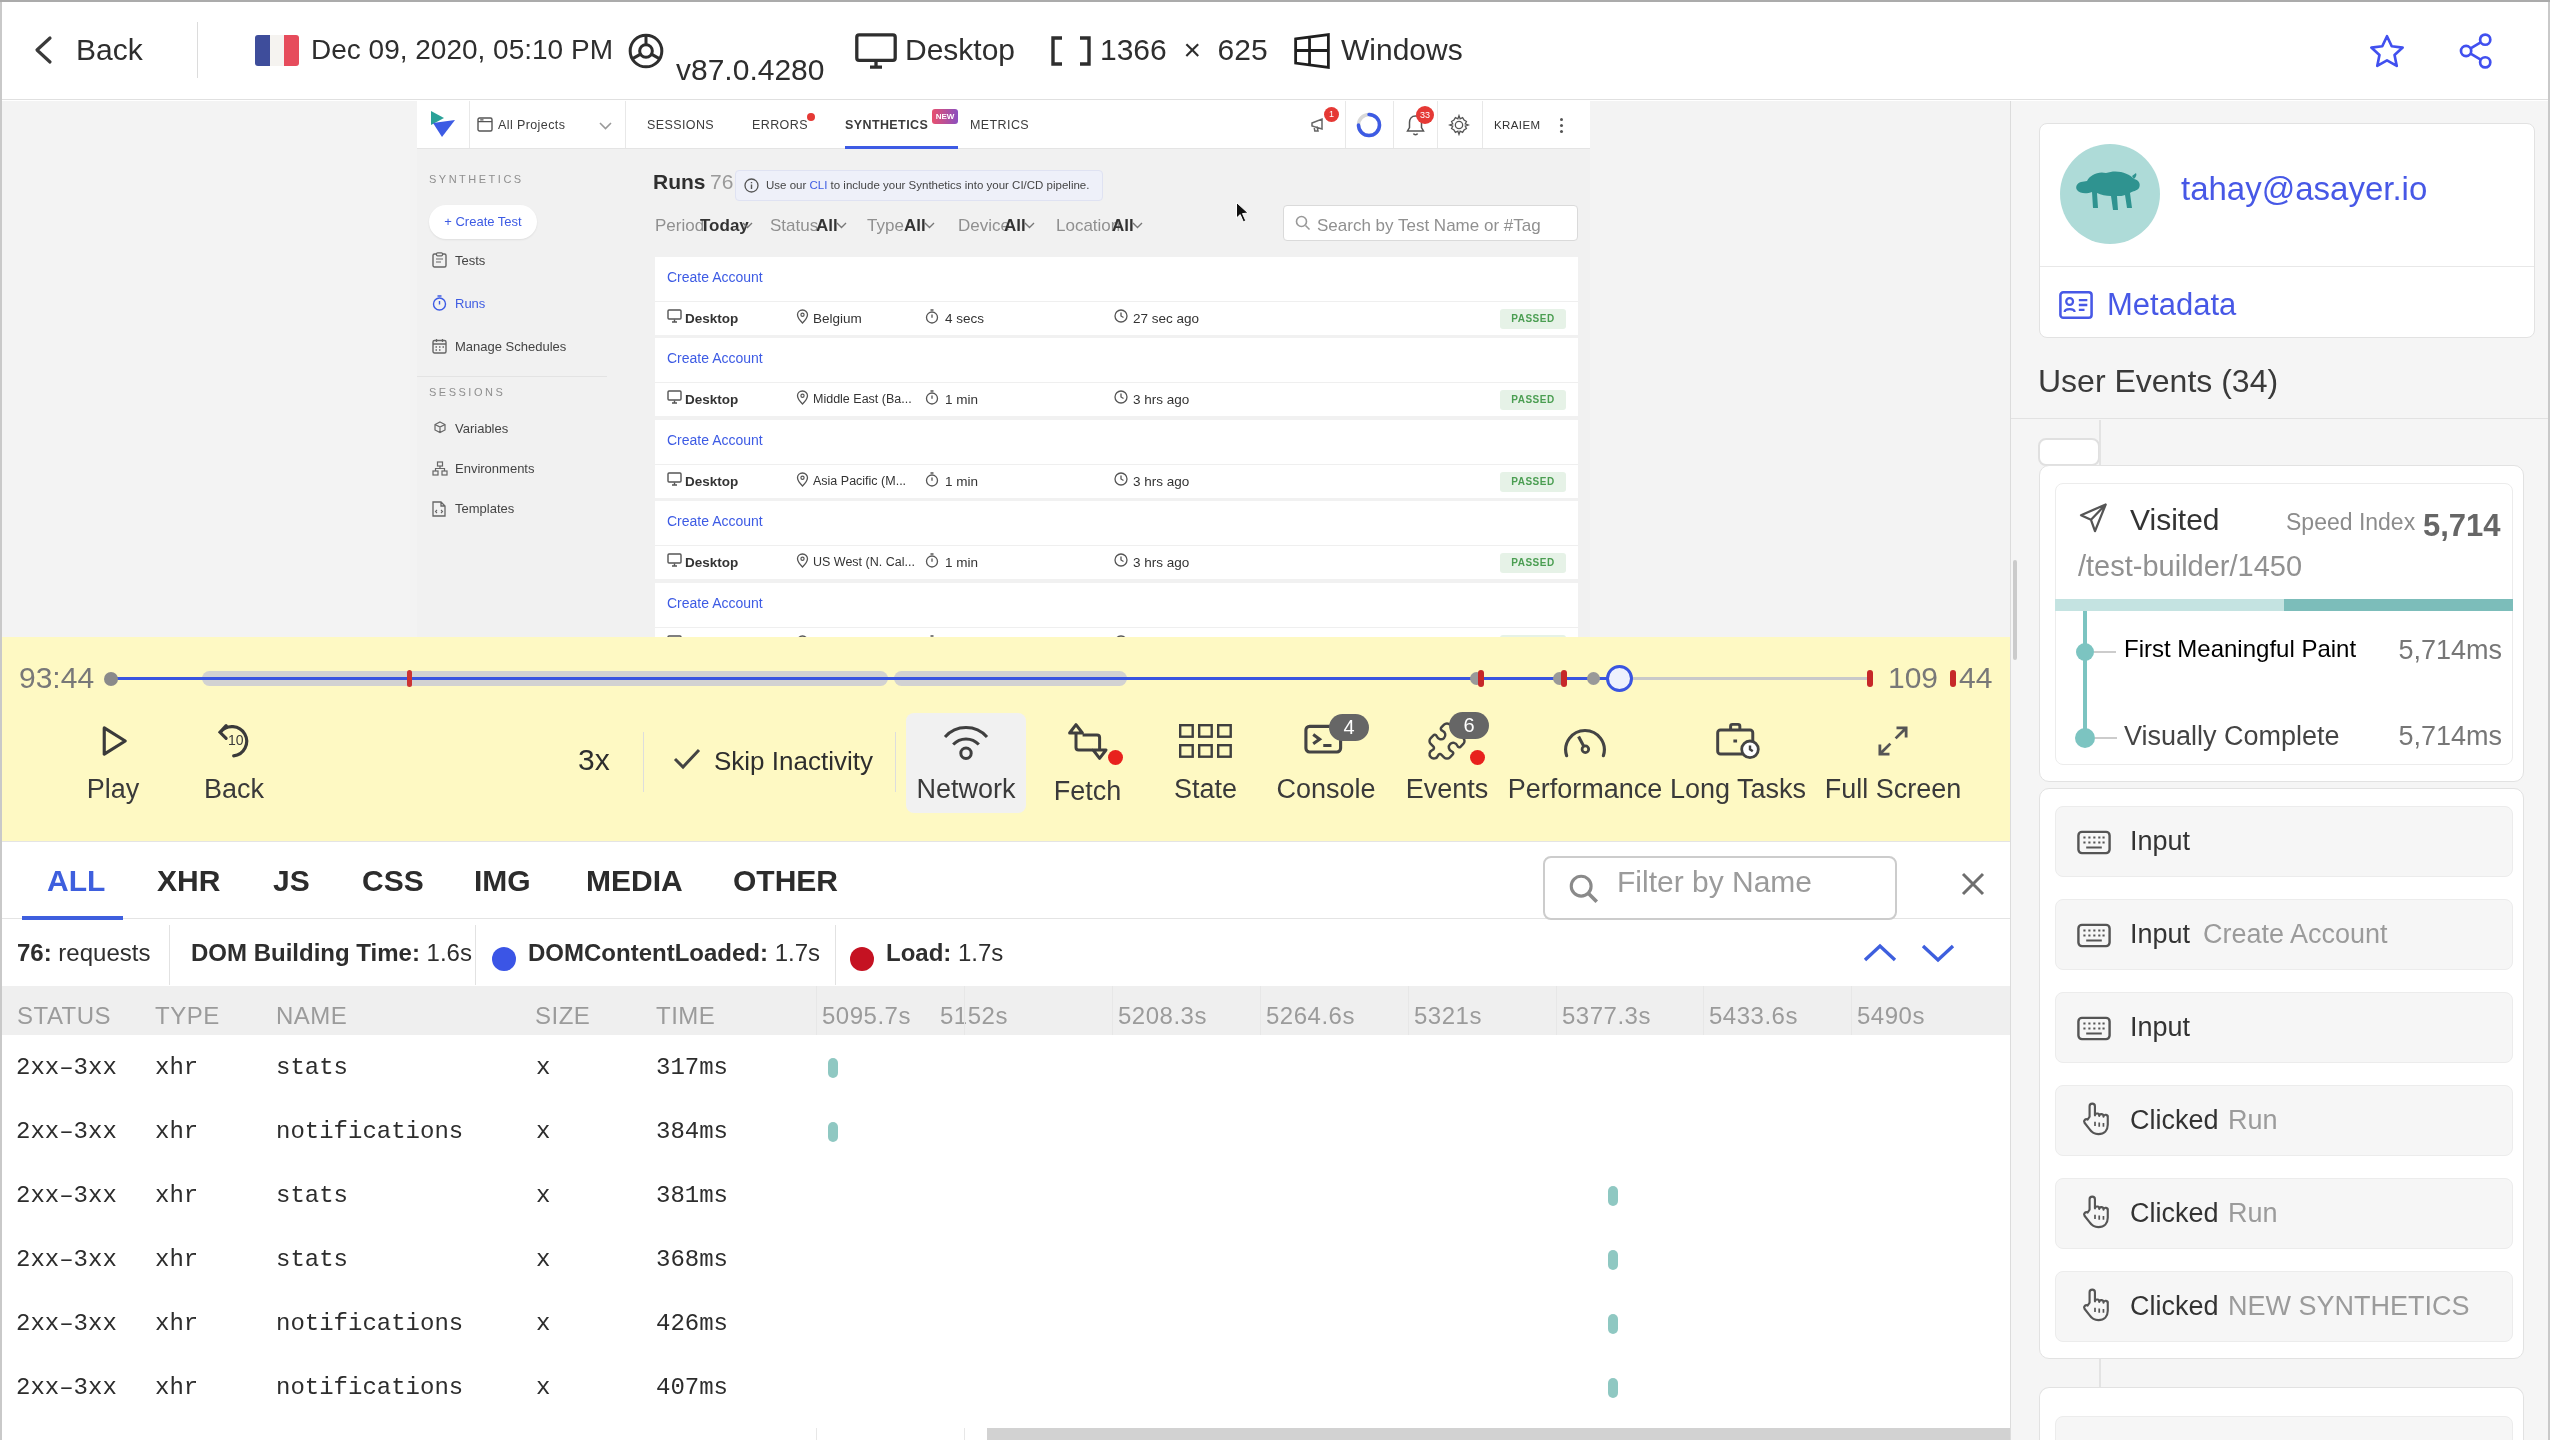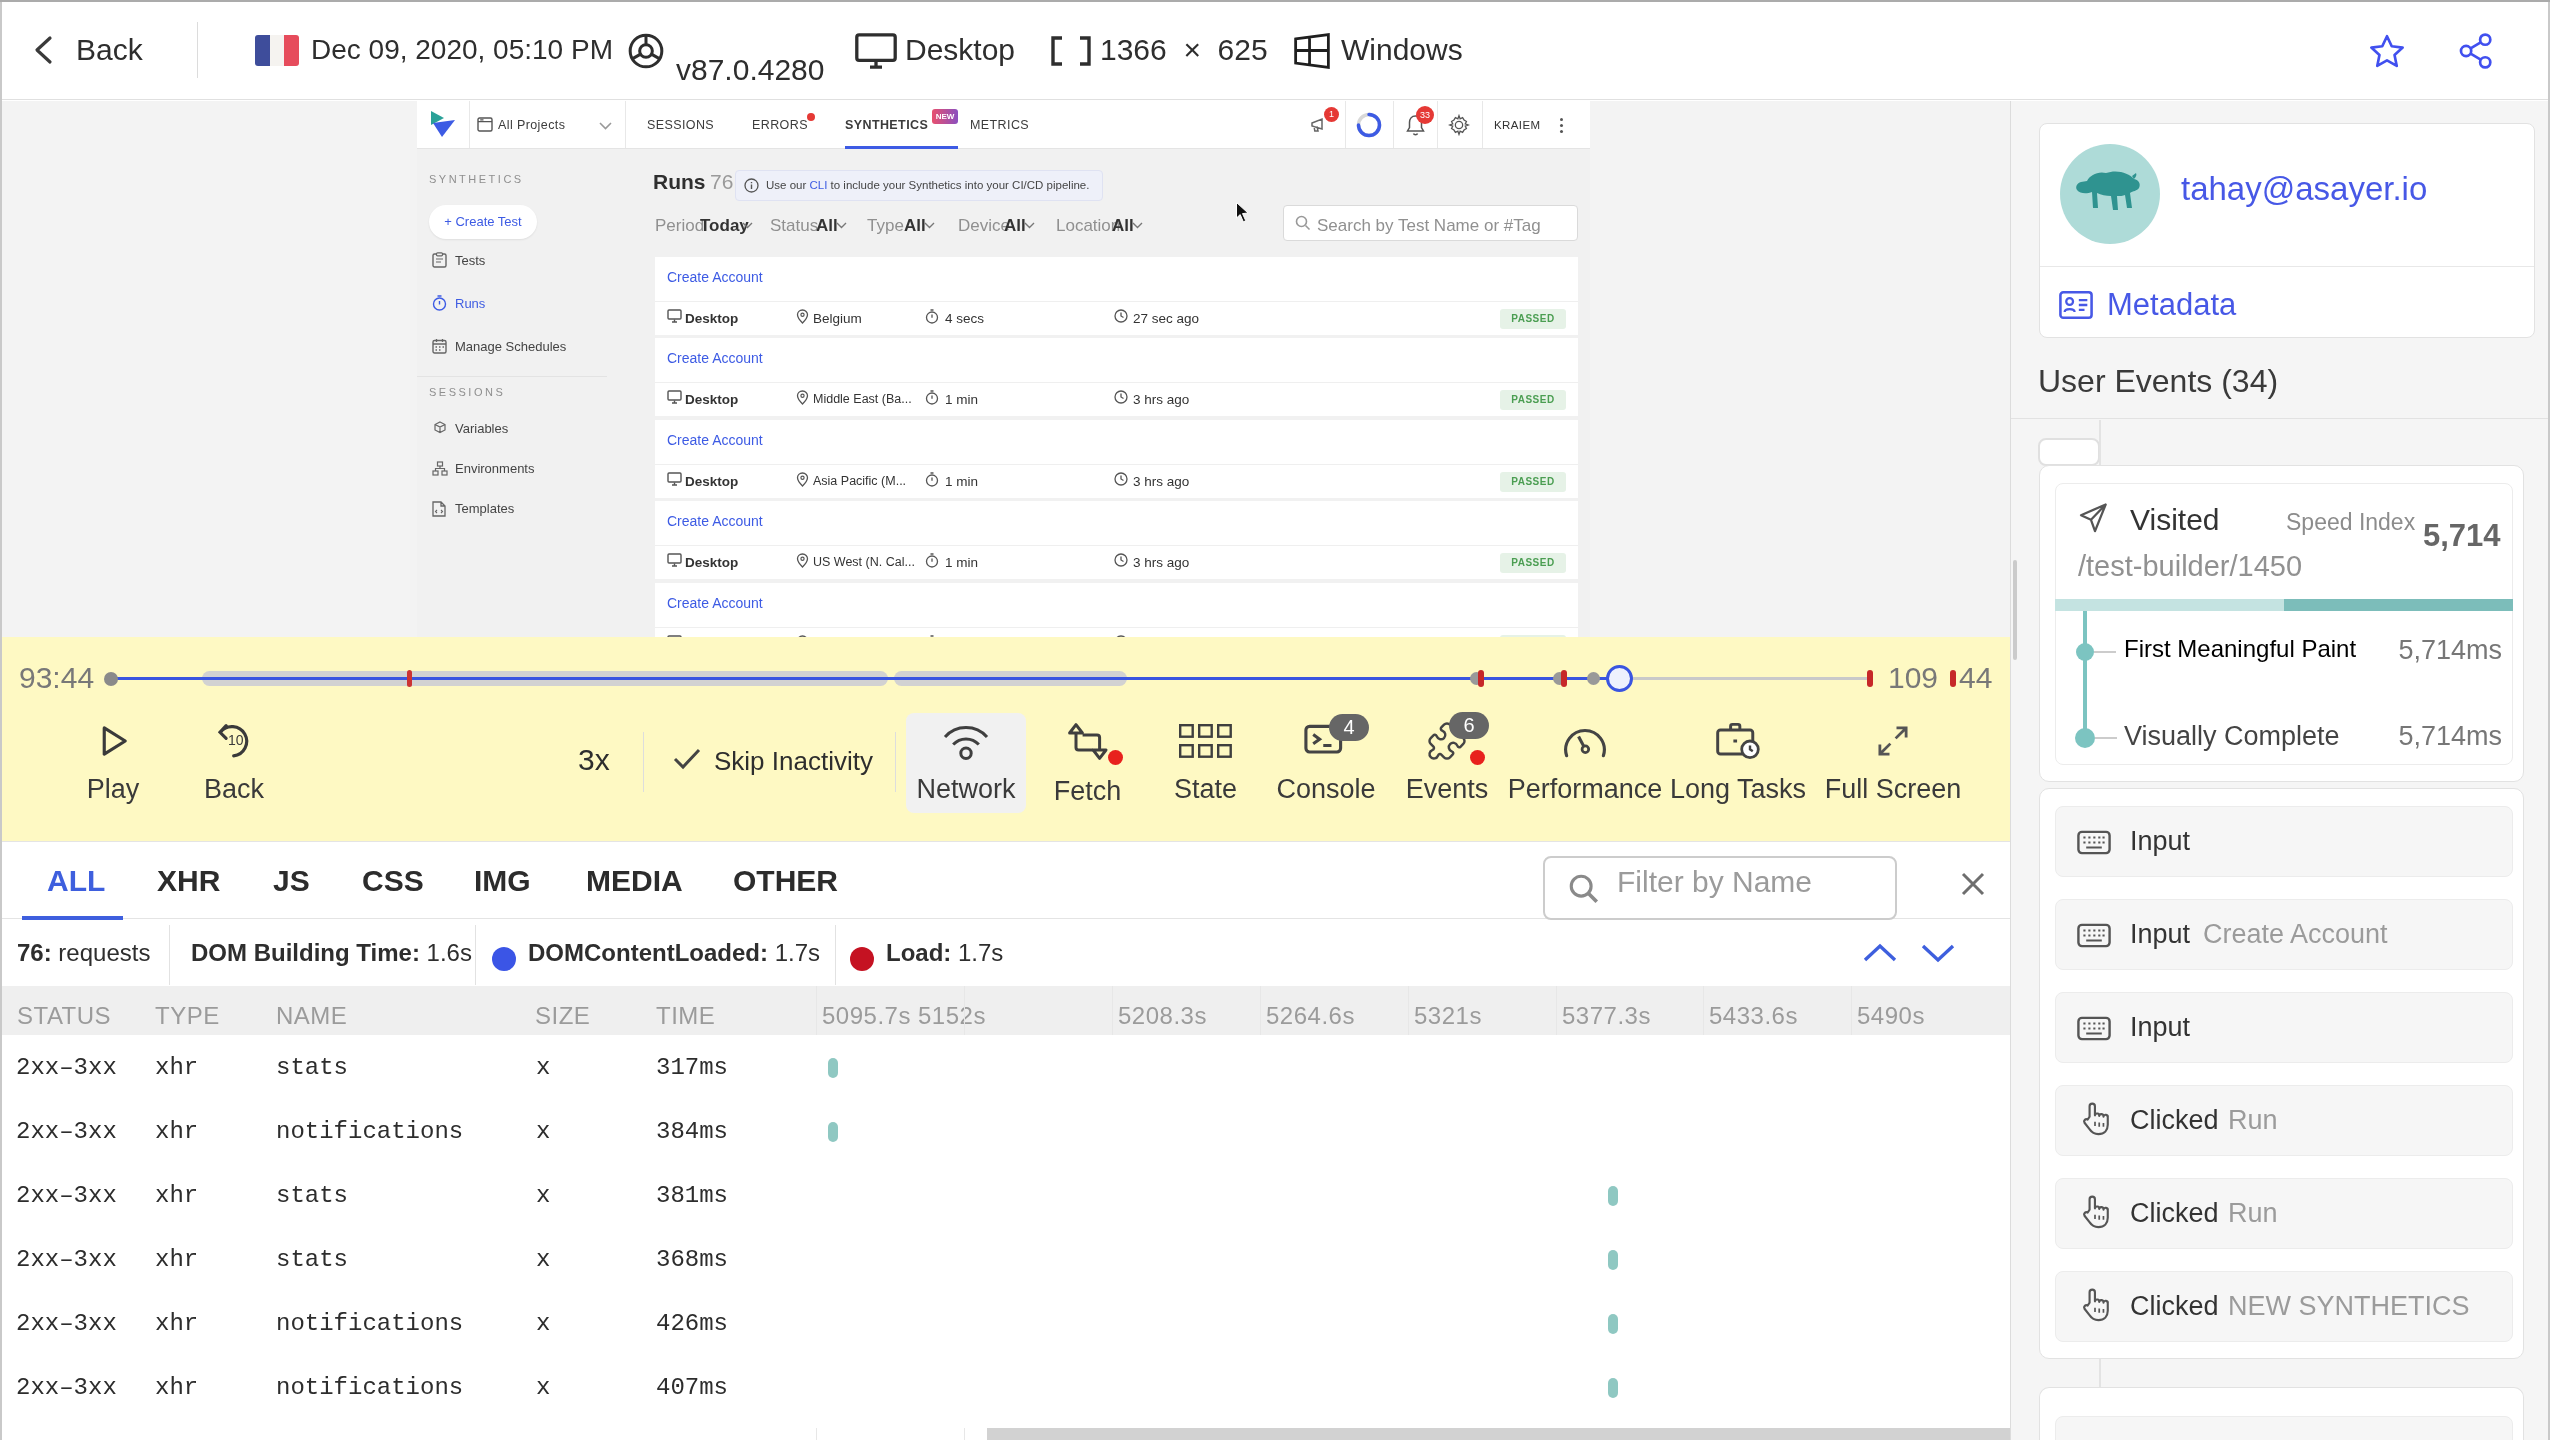--- a/index.html
+++ b/index.html
@@ -524,21 +524,21 @@
     </svg>
 </div>
 
 <div id="thead">
   <div class="h" style="left:17px;">STATUS</div>
   <div class="h" style="left:155px;">TYPE</div>
   <div class="h" style="left:276px;">NAME</div>
   <div class="h" style="left:535px;">SIZE</div>
   <div class="h" style="left:656px;">TIME</div>
   <div class="h" style="left:822px;">5095.7s</div>
-  <div class="h" style="left:918px;">5152s</div>
+  <div class="h" style="left:940px;">5152s</div>
   <div class="h" style="left:1118px;">5208.3s</div>
   <div class="h" style="left:1266px;">5264.6s</div>
   <div class="h" style="left:1414px;">5321s</div>
   <div class="h" style="left:1562px;">5377.3s</div>
   <div class="h" style="left:1709px;">5433.6s</div>
   <div class="h" style="left:1857px;">5490s</div>
 </div>
 <div class="cline" style="left:816px;"></div>
 <div class="cline" style="left:964px;"></div>
 <div class="cline" style="left:1112px;"></div>
@@ -622,21 +622,21 @@
   <div class="abs" style="left:27px;top:337px;width:62px;height:28px;background:#fff;border:2px solid #e0e0e0;border-radius:8px;"></div>
   <div class="abs" style="left:88px;top:319px;width:2px;height:45px;background:#e3e3e3;"></div>
 
   <div class="pcard" style="left:28px;top:364px;width:485px;height:317px;border-radius:10px;">
     <div class="abs" style="left:15px;top:17px;width:458px;height:282px;border:1px solid #ececec;border-radius:8px;"></div>
     <svg class="abs" style="left:37px;top:35px" width="32" height="35" viewBox="0 0 24 26">
         <path d="M21.5 2.5 L3 10.5 L10.5 14 L13.5 22.5 Z M10.5 14 L21 3" fill="none" stroke="#555" stroke-width="1.7" stroke-linejoin="round"></path>
       </svg>
     <div class="abs" style="left:90px;top:37px;font-size:30px;color:#333;">Visited</div>
     <div class="abs" style="left:246px;top:43px;font-size:23px;color:#8c8c8c;">Speed Index</div>
-    <div class="abs" style="left:383px;top:52px;font-size:31px;font-weight:bold;color:#666;">5,714</div>
+    <div class="abs" style="left:383px;top:42px;font-size:31px;font-weight:bold;color:#666;">5,714</div>
     <div class="abs" style="left:38px;top:84px;font-size:29px;color:#919191;">/test-builder/1450</div>
     <div class="abs" style="left:15px;top:133px;width:229px;height:12px;background:#c4e3e1;"></div>
     <div class="abs" style="left:244px;top:133px;width:229px;height:12px;background:#7cbdba;"></div>
     <div class="abs" style="left:43px;top:145px;width:4px;height:127px;background:#7cc4c1;"></div>
     <div class="abs" style="left:36px;top:177px;width:18px;height:18px;border-radius:50%;background:#7cc4c1;"></div>
     <div class="abs" style="left:54px;top:185px;width:22px;height:2px;background:#ccc;"></div>
     <div class="abs" style="left:84px;top:169px;font-size:24px;color:#000000;">First Meaningful Paint</div>
     <div class="abs" style="left:346px;top:169px;width:116px;text-align:right;font-size:27px;color:#777;">5,714ms</div>
     <div class="abs" style="left:35px;top:262px;width:20px;height:20px;border-radius:50%;background:#7cc4c1;"></div>
     <div class="abs" style="left:55px;top:271px;width:22px;height:2px;background:#ccc;"></div>

